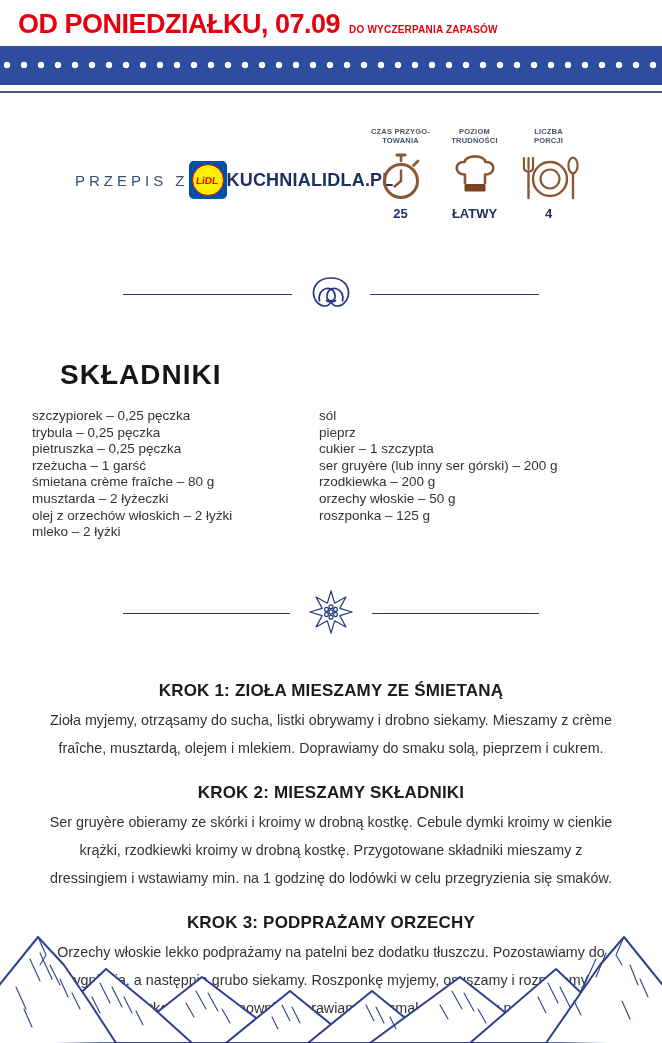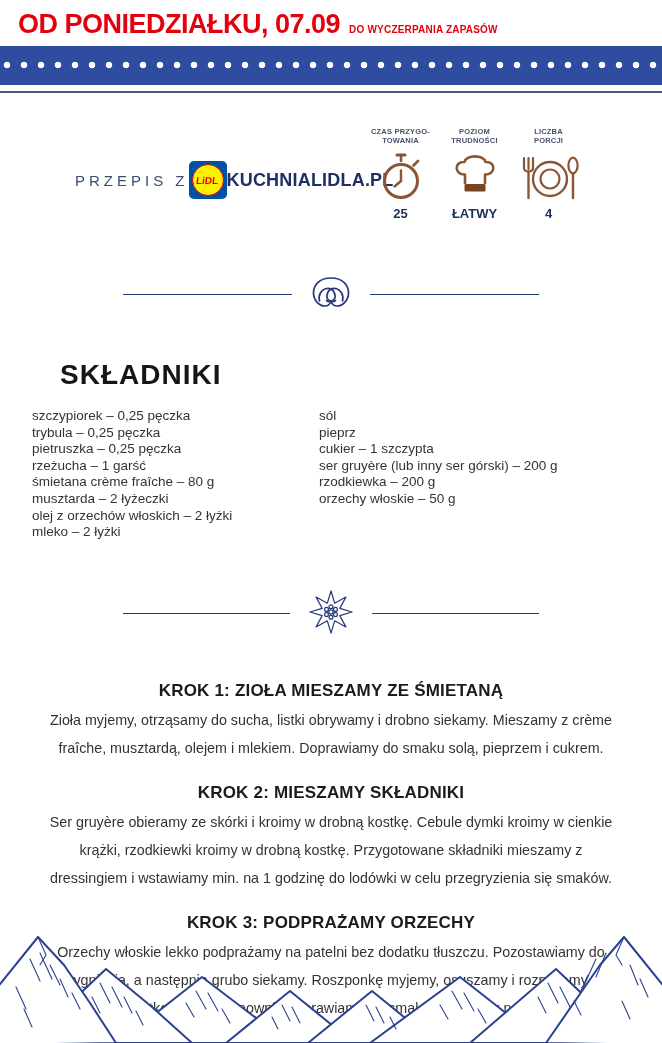--- a/index.html
+++ b/index.html
@@ -159,20 +159,21 @@
       <div class="ing-item">olej z orzechów włoskich – 2 łyżki</div>
       <div class="ing-item">mleko – 2 łyżki</div>
     </div>
     <div class="ing-col-right">
       <div class="ing-item">sól</div>
       <div class="ing-item">pieprz</div>
       <div class="ing-item">cukier – 1 szczypta</div>
       <div class="ing-item">ser gruyère (lub inny ser górski) – 200 g</div>
       <div class="ing-item">rzodkiewka – 200 g</div>
       <div class="ing-item">orzechy włoskie – 50 g</div>
+      <div class="ing-item">roszponka – 125 g</div>
     </div>
   </div>
 
   <div class="divider divider-2">
     <div class="line"></div>
     <span>
       <svg width="46" height="46" viewBox="0 0 48 48" fill="none" stroke="#27397a" stroke-width="1.3" stroke-linejoin="round">
         <polygon points="46,24 33.2,27.8 39.6,39.6 27.8,33.2 24,46 20.2,33.2 8.4,39.6 14.8,27.8 2,24 14.8,20.2 8.4,8.4 20.2,14.8 24,2 27.8,14.8 39.6,8.4 33.2,20.2"></polygon>
         <circle cx="24" cy="24" r="2.2"></circle>
         <circle cx="24" cy="18.6" r="2"></circle>

